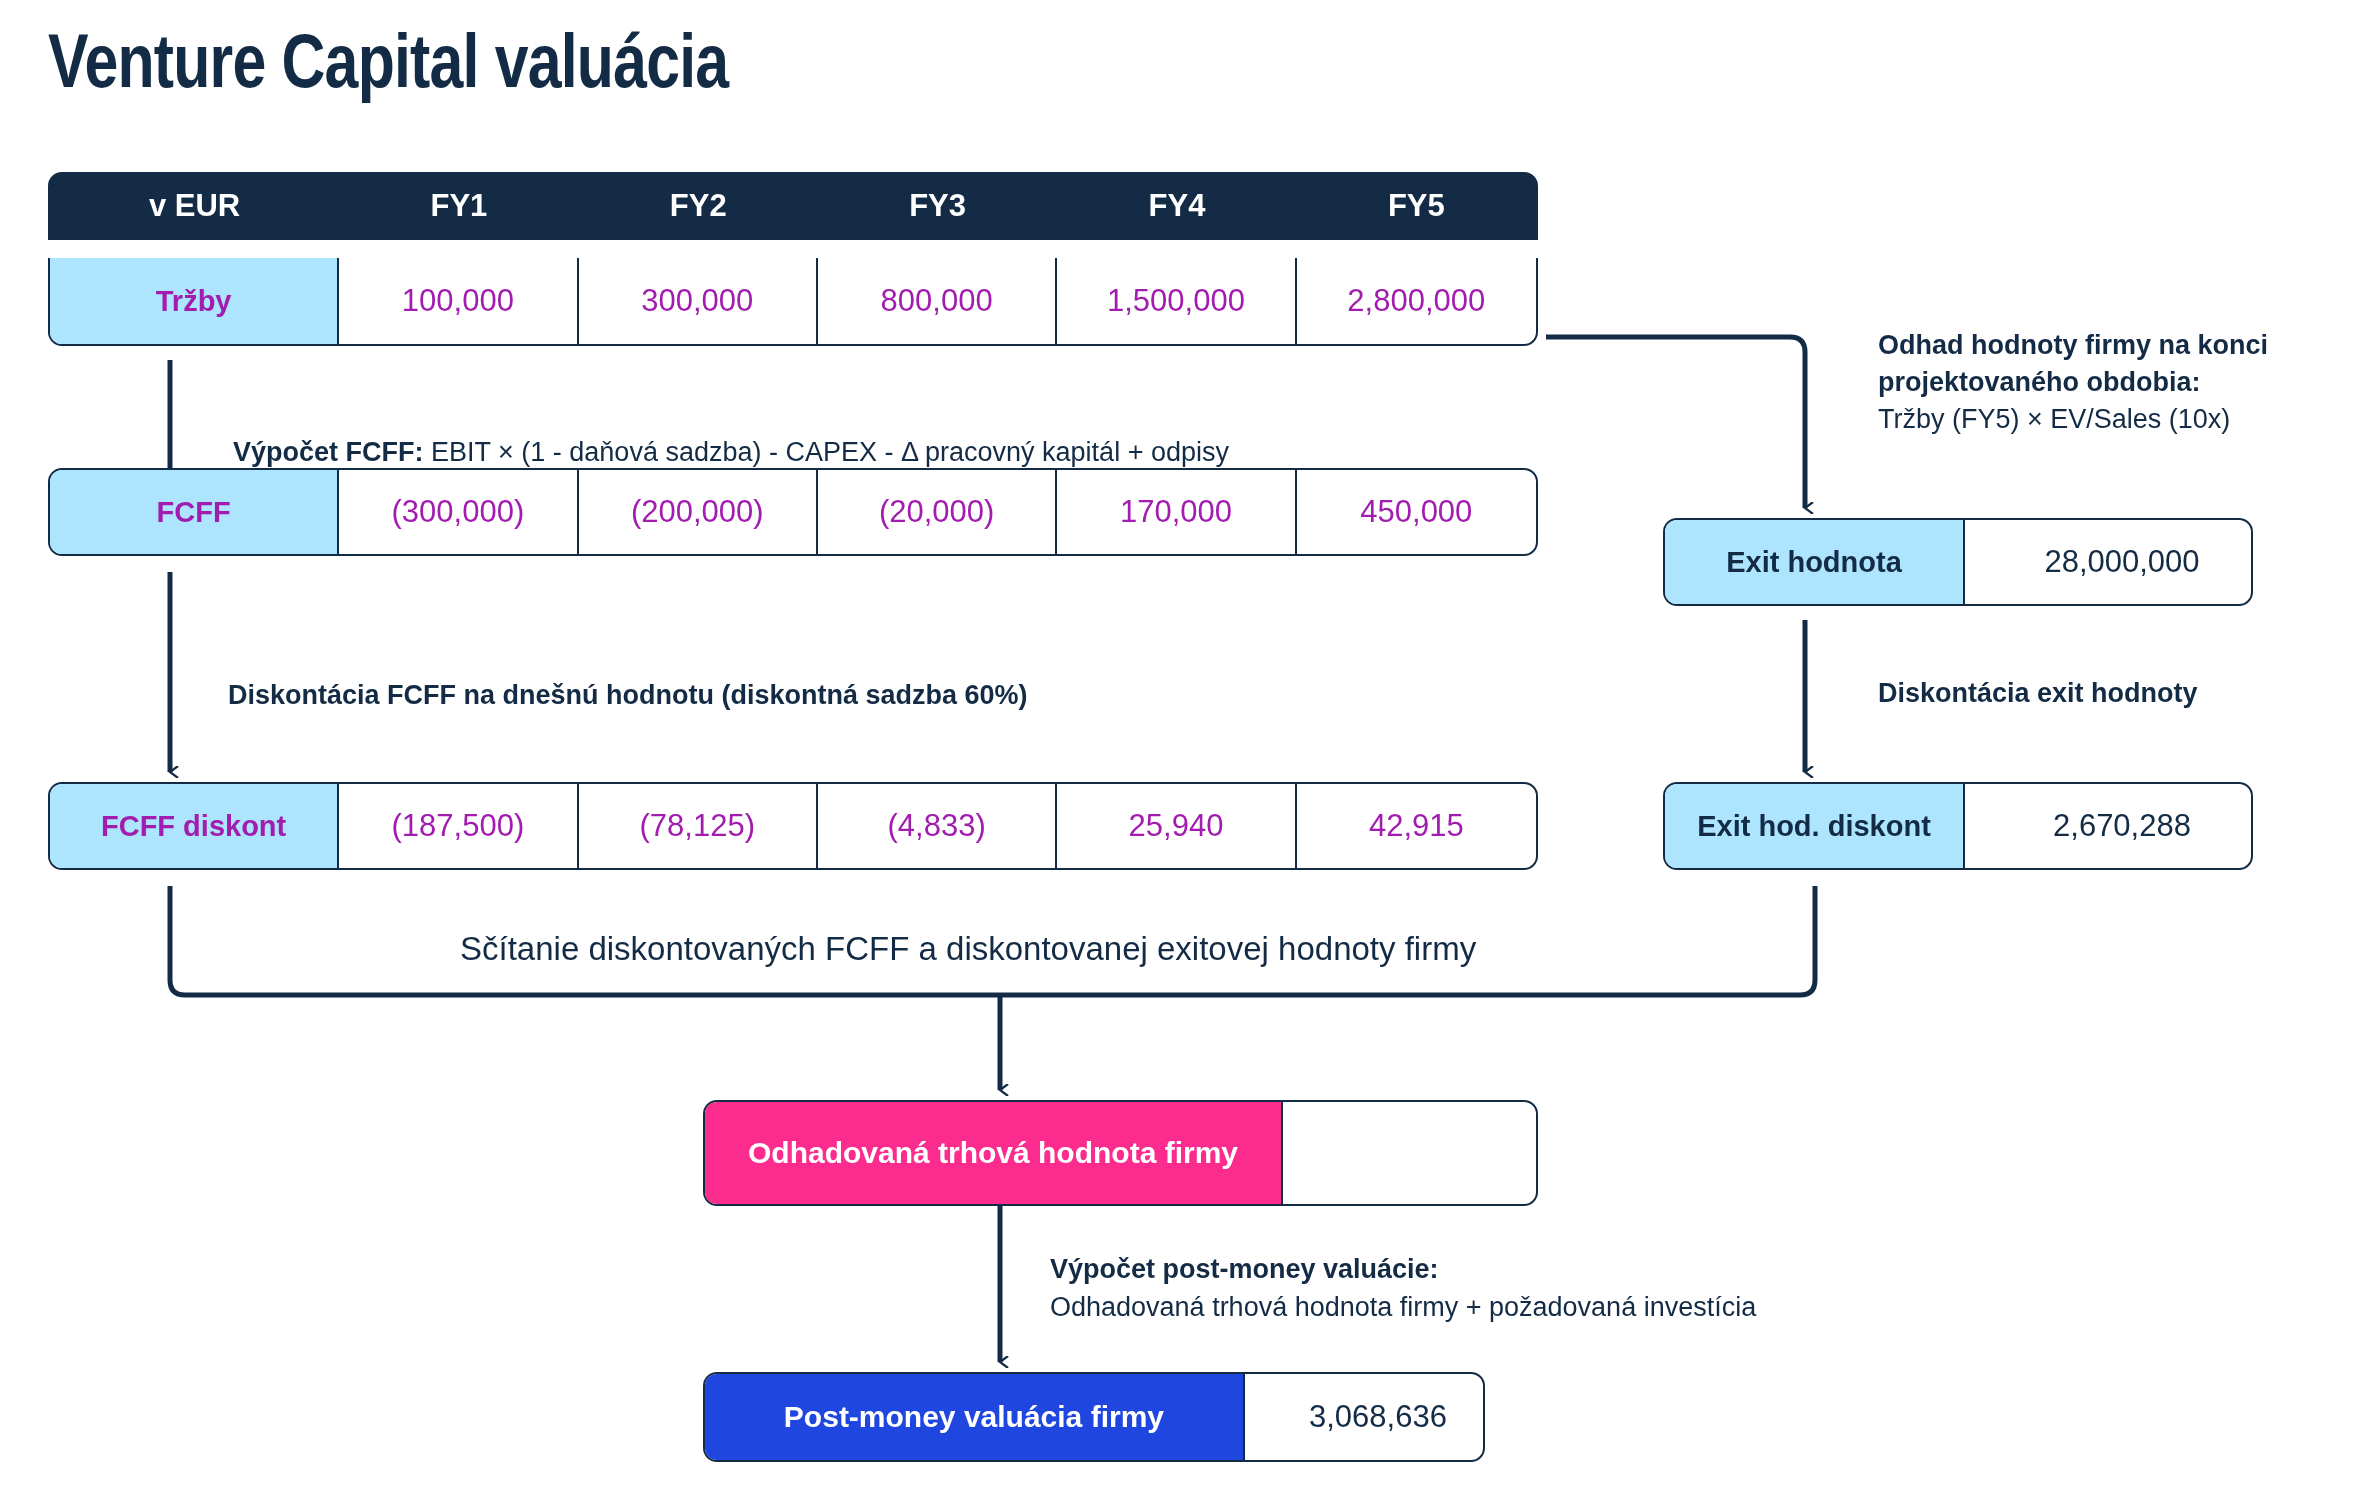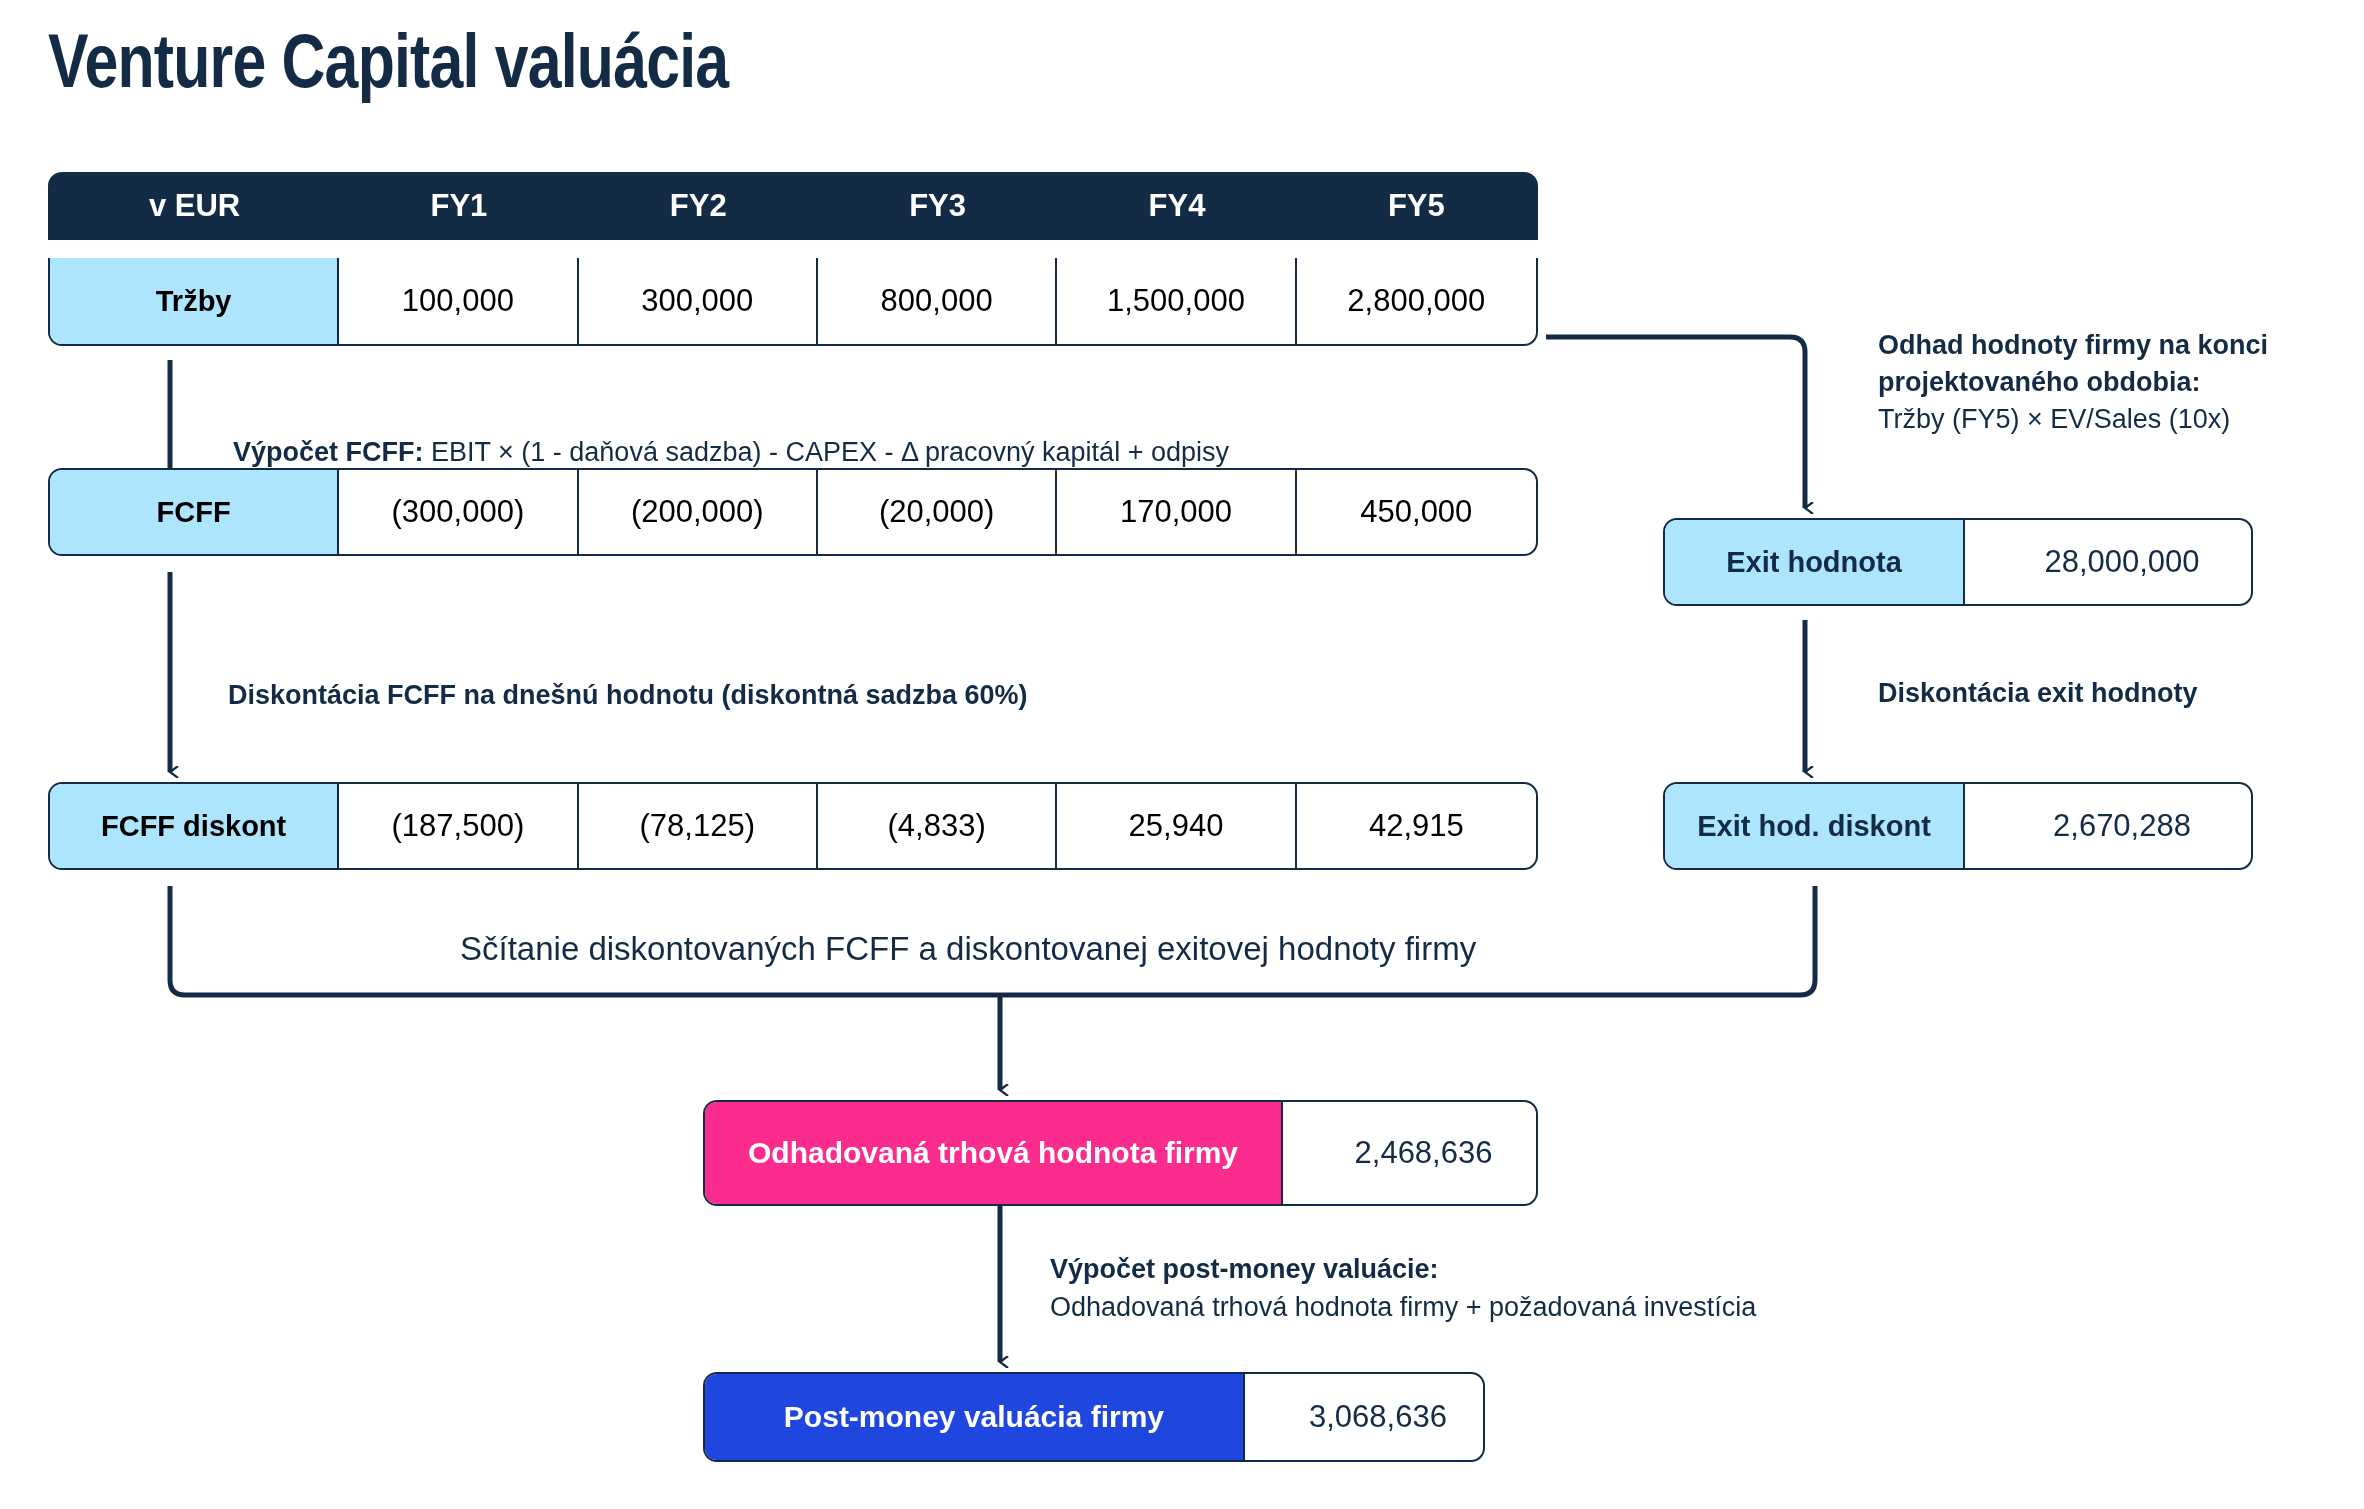--- a/index.html
+++ b/index.html
@@ -14,21 +14,21 @@
     font-weight:bold;font-size:76px;line-height:86px;
     letter-spacing:-1px;color:#132b45;
     transform:scaleX(.80);transform-origin:left center;
     white-space:nowrap;
   }
 
   
   .card{position:absolute;box-sizing:border-box;border:2px solid #132b45;
         border-radius:14px;background:#ffffff;overflow:hidden;display:flex;}
   .cell{box-sizing:border-box;display:flex;align-items:center;justify-content:center;
-        border-right:2px solid #132b45;font-size:31px;color:#000000;white-space:nowrap;}
+        border-right:2px solid #132b45;font-size:31px;color:#a21caf;white-space:nowrap;}
   .cell:last-child{border-right:none;}
   .lbl{background:#ace5fd;font-weight:bold;font-size:29px;}
   .hdr-cell{color:#ffffff;font-weight:bold;font-size:31px;border-right:none;}
 
   
   #tbl-header{left:48px;top:172px;width:1490px;height:68px;
               background:#132b45;border-color:#132b45;border-radius:14px 14px 0 0;}
   #row-trzby{left:48px;top:258px;width:1490px;height:88px;border-radius:0 0 14px 14px;border-top:none;}
   #row-fcff{left:48px;top:468px;width:1490px;height:88px;}
   #row-fcffd{left:48px;top:782px;width:1490px;height:88px;}
@@ -145,21 +145,20 @@
     <div class="k-val">28,000,000</div>
   </div>
 
   <div class="card kbox" id="box-exitd">
     <div class="k-label">Exit hod. diskont</div>
     <div class="k-val">2,670,288</div>
   </div>
 
   <div class="card" id="box-market">
     <div class="k-label">Odhadovaná trhová hodnota firmy</div>
-    <div class="k-val">2,468,636</div>
   </div>
 
   <div class="card" id="box-post">
     <div class="k-label">Post-money valuácia firmy</div>
     <div class="k-val">3,068,636</div>
   </div>
 
   <div class="note" id="note-fcff"><b>Výpočet FCFF:</b><span class="reg"> EBIT × (1 - daňová sadzba) - CAPEX - Δ pracovný kapitál + odpisy</span></div>
 
   <div class="note" id="note-disc">Diskontácia FCFF na dnešnú hodnotu (diskontná sadzba 60%)</div>

